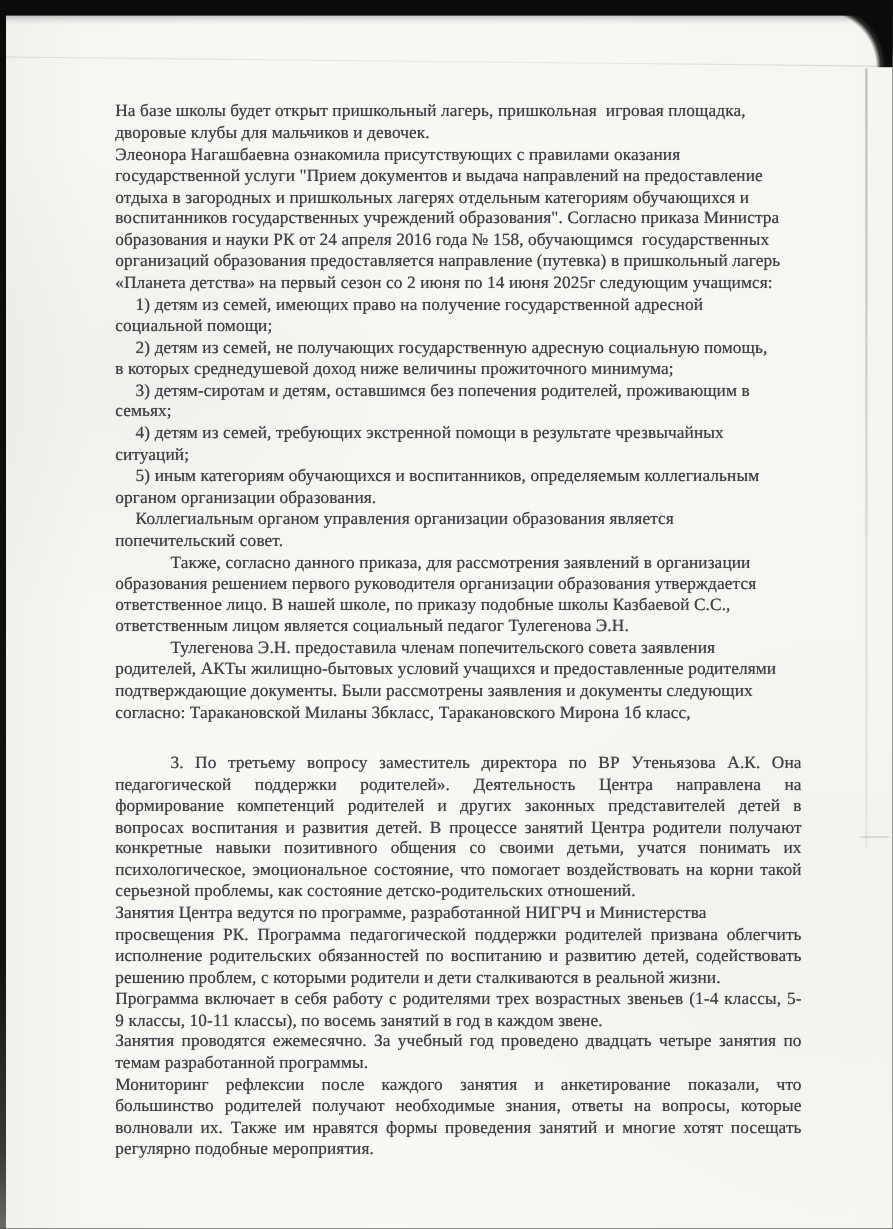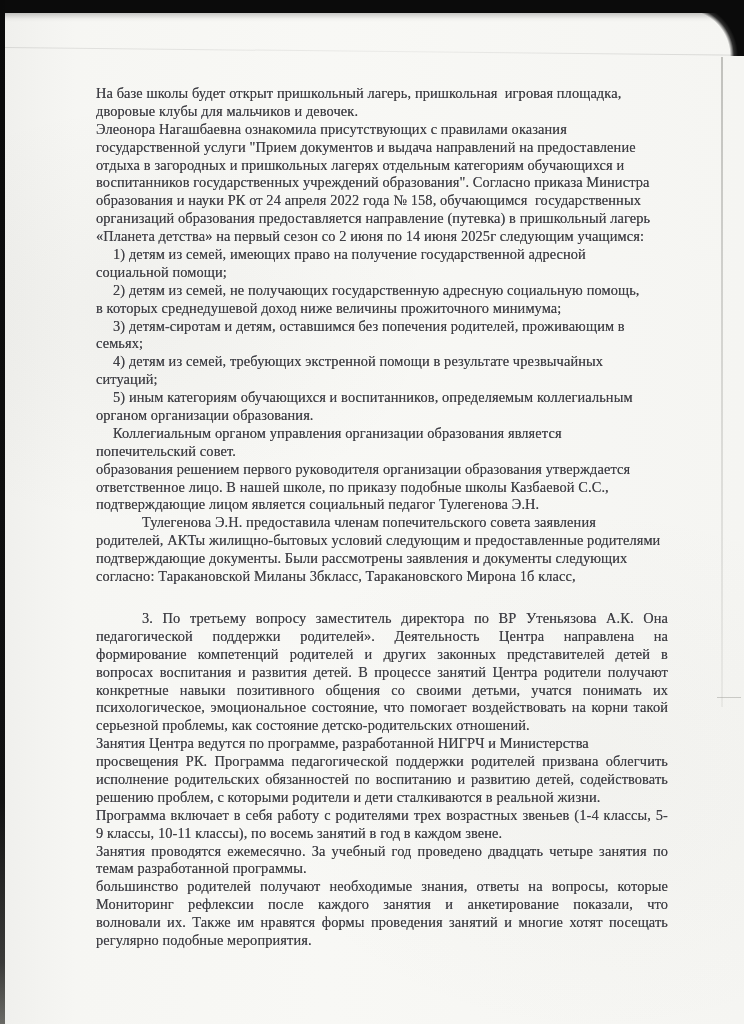--- a/index.html
+++ b/index.html
@@ -101,60 +101,61 @@
     <div class="fold-line"></div>
     <div class="edge-line"></div>
     <div class="edge-tick"></div>
     <div class="text-block" id="doc-body" style="color: rgb(63, 63, 69);">
         <div class="line">На базе школы будет открыт пришкольный лагерь, пришкольная  игровая площадка,</div>
         <div class="line">дворовые клубы для мальчиков и девочек.</div>
         <div class="line">Элеонора Нагашбаевна ознакомила присутствующих с правилами оказания</div>
         <div class="line">государственной услуги "Прием документов и выдача направлений на предоставление</div>
         <div class="line">отдыха в загородных и пришкольных лагерях отдельным категориям обучающихся и</div>
         <div class="line">воспитанников государственных учреждений образования". Согласно приказа Министра</div>
-        <div class="line">образования и науки РК от 24 апреля 2022 года № 158, обучающимся  государственных</div>
+        <div class="line">образования и науки РК от 24 апреля 2016 года № 158, обучающимся  государственных</div>
         <div class="line">организаций образования предоставляется направление (путевка) в пришкольный лагерь</div>
         <div class="line">«Планета детства» на первый сезон со 2 июня по 14 июня 2025г следующим учащимся:</div>
         <div class="line ind1">1) детям из семей, имеющих право на получение государственной адресной</div>
         <div class="line">социальной помощи;</div>
         <div class="line ind1">2) детям из семей, не получающих государственную адресную социальную помощь,</div>
         <div class="line">в которых среднедушевой доход ниже величины прожиточного минимума;</div>
         <div class="line ind1">3) детям-сиротам и детям, оставшимся без попечения родителей, проживающим в</div>
         <div class="line">семьях;</div>
         <div class="line ind1">4) детям из семей, требующих экстренной помощи в результате чрезвычайных</div>
         <div class="line">ситуаций;</div>
         <div class="line ind1">5) иным категориям обучающихся и воспитанников, определяемым коллегиальным</div>
         <div class="line">органом организации образования.</div>
         <div class="line ind1">Коллегиальным органом управления организации образования является</div>
         <div class="line">попечительский совет.</div>
+        <div class="line ind2">Также, согласно данного приказа, для рассмотрения заявлений в организации</div>
         <div class="line">образования решением первого руководителя организации образования утверждается</div>
         <div class="line">ответственное лицо. В нашей школе, по приказу подобные школы Казбаевой С.С.,</div>
-        <div class="line">подтверждающие лицом является социальный педагог Тулегенова Э.Н.</div>
+        <div class="line">ответственным лицом является социальный педагог Тулегенова Э.Н.</div>
         <div class="line ind2">Тулегенова Э.Н. предоставила членам попечительского совета заявления</div>
-        <div class="line">родителей, АКТы жилищно-бытовых условий следующим и предоставленные родителями</div>
+        <div class="line">родителей, АКТы жилищно-бытовых условий учащихся и предоставленные родителями</div>
         <div class="line">подтверждающие документы. Были рассмотрены заявления и документы следующих</div>
         <div class="line">согласно: Таракановской Миланы 3бкласс, Таракановского Мирона 1б класс,</div>
         <div class="line blank"></div>
         <div class="line ind2 just">3. По третьему вопросу заместитель директора по ВР Утеньязова А.К. Она</div>
         <div class="line just">педагогической поддержки родителей». Деятельность Центра направлена на</div>
         <div class="line just">формирование компетенций родителей и других законных представителей детей в</div>
         <div class="line just">вопросах воспитания и развития детей. В процессе занятий Центра родители получают</div>
         <div class="line just">конкретные навыки позитивного общения со своими детьми, учатся понимать их</div>
         <div class="line just">психологическое, эмоциональное состояние, что помогает воздействовать на корни такой</div>
         <div class="line">серьезной проблемы, как состояние детско-родительских отношений.</div>
         <div class="line">Занятия Центра ведутся по программе, разработанной НИГРЧ и Министерства</div>
         <div class="line just">просвещения РК. Программа педагогической поддержки родителей призвана облегчить</div>
         <div class="line just">исполнение родительских обязанностей по воспитанию и развитию детей, содействовать</div>
         <div class="line">решению проблем, с которыми родители и дети сталкиваются в реальной жизни.</div>
         <div class="line just">Программа включает в себя работу с родителями трех возрастных звеньев (1-4 классы, 5-</div>
         <div class="line">9 классы, 10-11 классы), по восемь занятий в год в каждом звене.</div>
         <div class="line just">Занятия проводятся ежемесячно. За учебный год проведено двадцать четыре занятия по</div>
         <div class="line">темам разработанной программы.</div>
+        <div class="line just">Мониторинг рефлексии после каждого занятия и анкетирование показали, что</div>
         <div class="line just">большинство родителей получают необходимые знания, ответы на вопросы, которые</div>
-        <div class="line just">Мониторинг рефлексии после каждого занятия и анкетирование показали, что</div>
         <div class="line just">волновали их. Также им нравятся формы проведения занятий и многие хотят посещать</div>
         <div class="line">регулярно подобные мероприятия.</div>
       </div>
   </div>
   <div class="top-bar"></div>
   <div class="corner-tr"></div>
   <div class="left-strip"></div>
 </div>
 
 </body></html>

